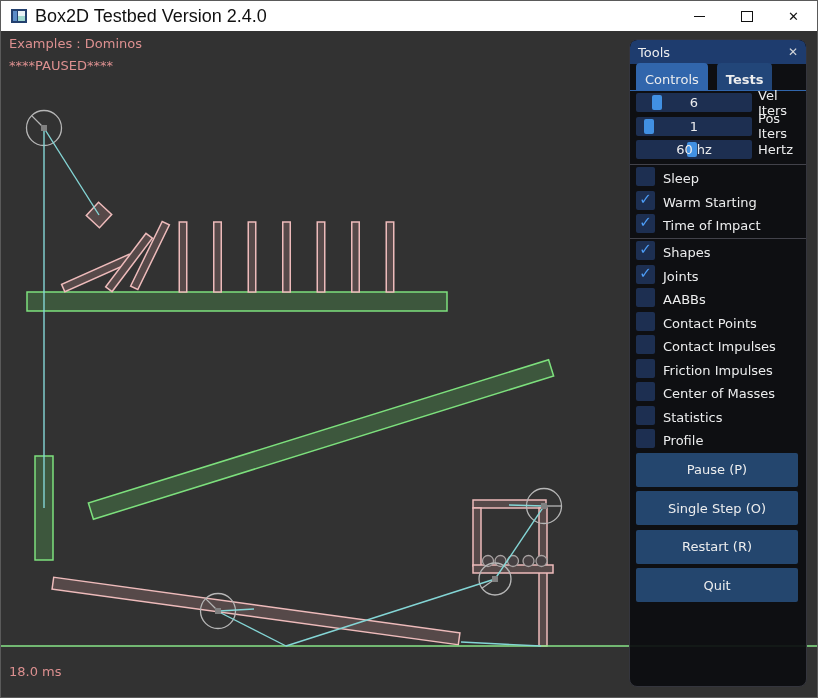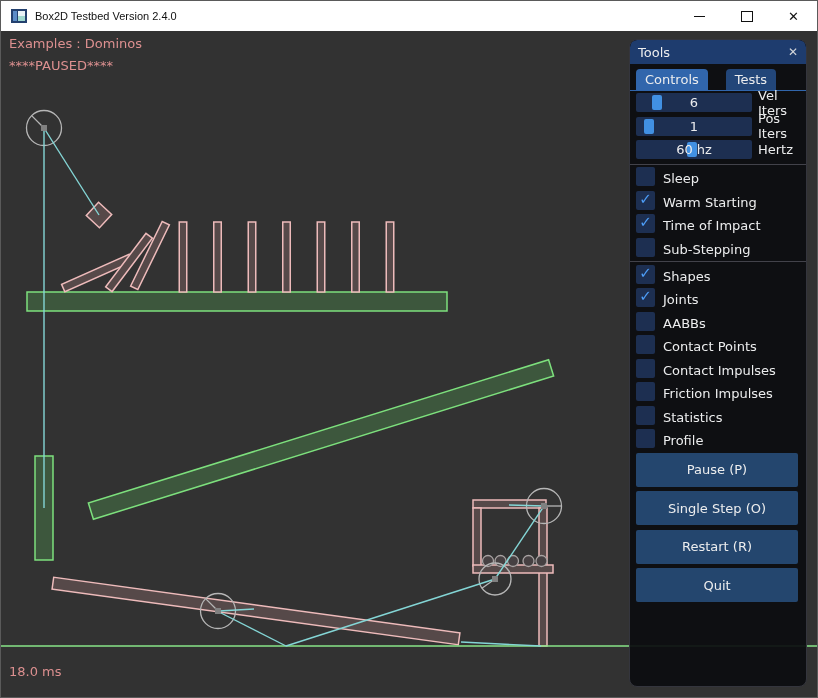--- a/index.html
+++ b/index.html
@@ -6,44 +6,44 @@
   .window{position:relative;width:818px;height:698px;background:#323232;overflow:hidden;
           font-family:"DejaVu Sans",sans-serif;box-sizing:border-box;border:1px solid #5a5a5a;}
   
   .titlebar{position:absolute;left:0;top:0;width:100%;height:30px;background:#ffffff;
             display:flex;align-items:center;box-sizing:border-box;}
   .app-icon{width:16px;height:14px;margin:0 8px 0 10px;position:relative;background:#23406e;
             box-sizing:border-box;flex:0 0 auto;}
   .app-icon .ic-l{position:absolute;left:2px;top:2px;width:4px;height:10px;background:#5b8cc8;}
   .app-icon .ic-r{position:absolute;left:7px;top:2px;width:7px;height:10px;background:#e9f2f7;}
   .app-icon .ic-b{position:absolute;left:7px;top:7px;width:7px;height:5px;background:#9fd8cf;}
-  .title-text{font-family:"Liberation Sans",sans-serif;font-size:11px;color:#111;}
+  .title-text{font-family:"Liberation Sans",sans-serif;font-size:18px;color:#111;}
   .win-controls{margin-left:auto;display:flex;height:100%;}
   .win-btn{width:47px;height:100%;display:flex;align-items:center;justify-content:center;color:#111;}
   .glyph-min{width:11px;height:0;border-top:1.6px solid #111;display:block;}
   .glyph-max{width:10px;height:9px;border:1.3px solid #111;display:block;}
   .glyph-close{font-size:13px;line-height:1;}
   
   .canvas{position:absolute;left:0;top:30px;width:818px;height:668px;background:#323232;}
   .scene-label{position:absolute;font-size:13px;color:#dd9090;white-space:pre;}
   #lbl-example{left:8px;top:5px;}
   #lbl-paused{left:8px;top:27px;}
   #lbl-ms{left:8px;top:633px;}
   
   .panel{position:absolute;left:628px;top:38px;width:178px;height:648px;
          background:rgba(12,13,16,0.93);border:1px solid #34353d;border-radius:8px;
          box-sizing:border-box;color:#ecedee;font-size:13px;overflow:hidden;}
   .panel-titlebar{height:24px;background:#1e3c6e;display:flex;align-items:center;
                   padding:9px 8px;box-sizing:border-box;border-radius:7px 7px 0 0;}
   .panel-close{margin-left:auto;color:#d3d6da;font-size:12px;line-height:1;}
   .tabbar{display:flex;align-items:flex-end;padding:5px 0 0 6px;height:21px;
           border-bottom:1px solid #3166ac;}
-  .tab{padding:3px 9px 3px 9px;border-radius:4px 4px 0 0;margin-right:18px;line-height:15px;}
+  .tab{padding:9px 9px 3px 9px;border-radius:4px 4px 0 0;margin-right:9px;line-height:15px;}
   .tab.active{background:#3166ac;}
-  .tab.inactive{background:#224679;}
+  .tab.inactive{background:#224679;font-weight:bold;}
   .panel-body{padding:2px 8px 0 6px;}
   .ctl-row{height:19px;margin-bottom:4.5px;display:flex;align-items:center;}
   .slider{position:relative;width:116px;height:19px;background:#1d2f51;border-radius:2px;flex:0 0 auto;}
   .slider .grab{position:absolute;top:2px;width:10px;height:15px;background:#4190e2;border-radius:2px;}
   .slider .val{position:absolute;left:0;top:0;width:100%;height:100%;display:flex;
                align-items:center;justify-content:center;}
   .ctl-label{margin-left:6px;}
   .cb-row{height:19px;margin-bottom:4.5px;display:flex;align-items:flex-end;}
   .cb-box{width:19px;height:19px;background:#1d2f51;border-radius:2px;flex:0 0 auto;
           display:flex;align-items:center;justify-content:center;}
@@ -175,24 +175,20 @@
               <span class="cb-check">✓</span>
             </div>
             <span class="cb-label">Warm Starting</span>
           </div>
           <div class="cb-row">
             <div class="cb-box">
               <span class="cb-check">✓</span>
             </div>
             <span class="cb-label">Time of Impact</span>
           </div>
-          <div class="cb-row">
-            <div class="cb-box"></div>
-            <span class="cb-label">Sub-Stepping</span>
-          </div>
         </div>
       <div class="separator"></div>
       <div id="cb-group-1">
           <div class="cb-row">
             <div class="cb-box">
               <span class="cb-check">✓</span>
             </div>
             <span class="cb-label">Shapes</span>
           </div>
           <div class="cb-row">
@@ -209,20 +205,24 @@
             <div class="cb-box"></div>
             <span class="cb-label">Contact Points</span>
           </div>
           <div class="cb-row">
             <div class="cb-box"></div>
             <span class="cb-label">Contact Impulses</span>
           </div>
           <div class="cb-row">
             <div class="cb-box"></div>
             <span class="cb-label">Friction Impulses</span>
+          </div>
+          <div class="cb-row">
+            <div class="cb-box"></div>
+            <span class="cb-label">Center of Masses</span>
           </div>
           <div class="cb-row">
             <div class="cb-box"></div>
             <span class="cb-label">Statistics</span>
           </div>
           <div class="cb-row">
             <div class="cb-box"></div>
             <span class="cb-label">Profile</span>
           </div>
         </div>

